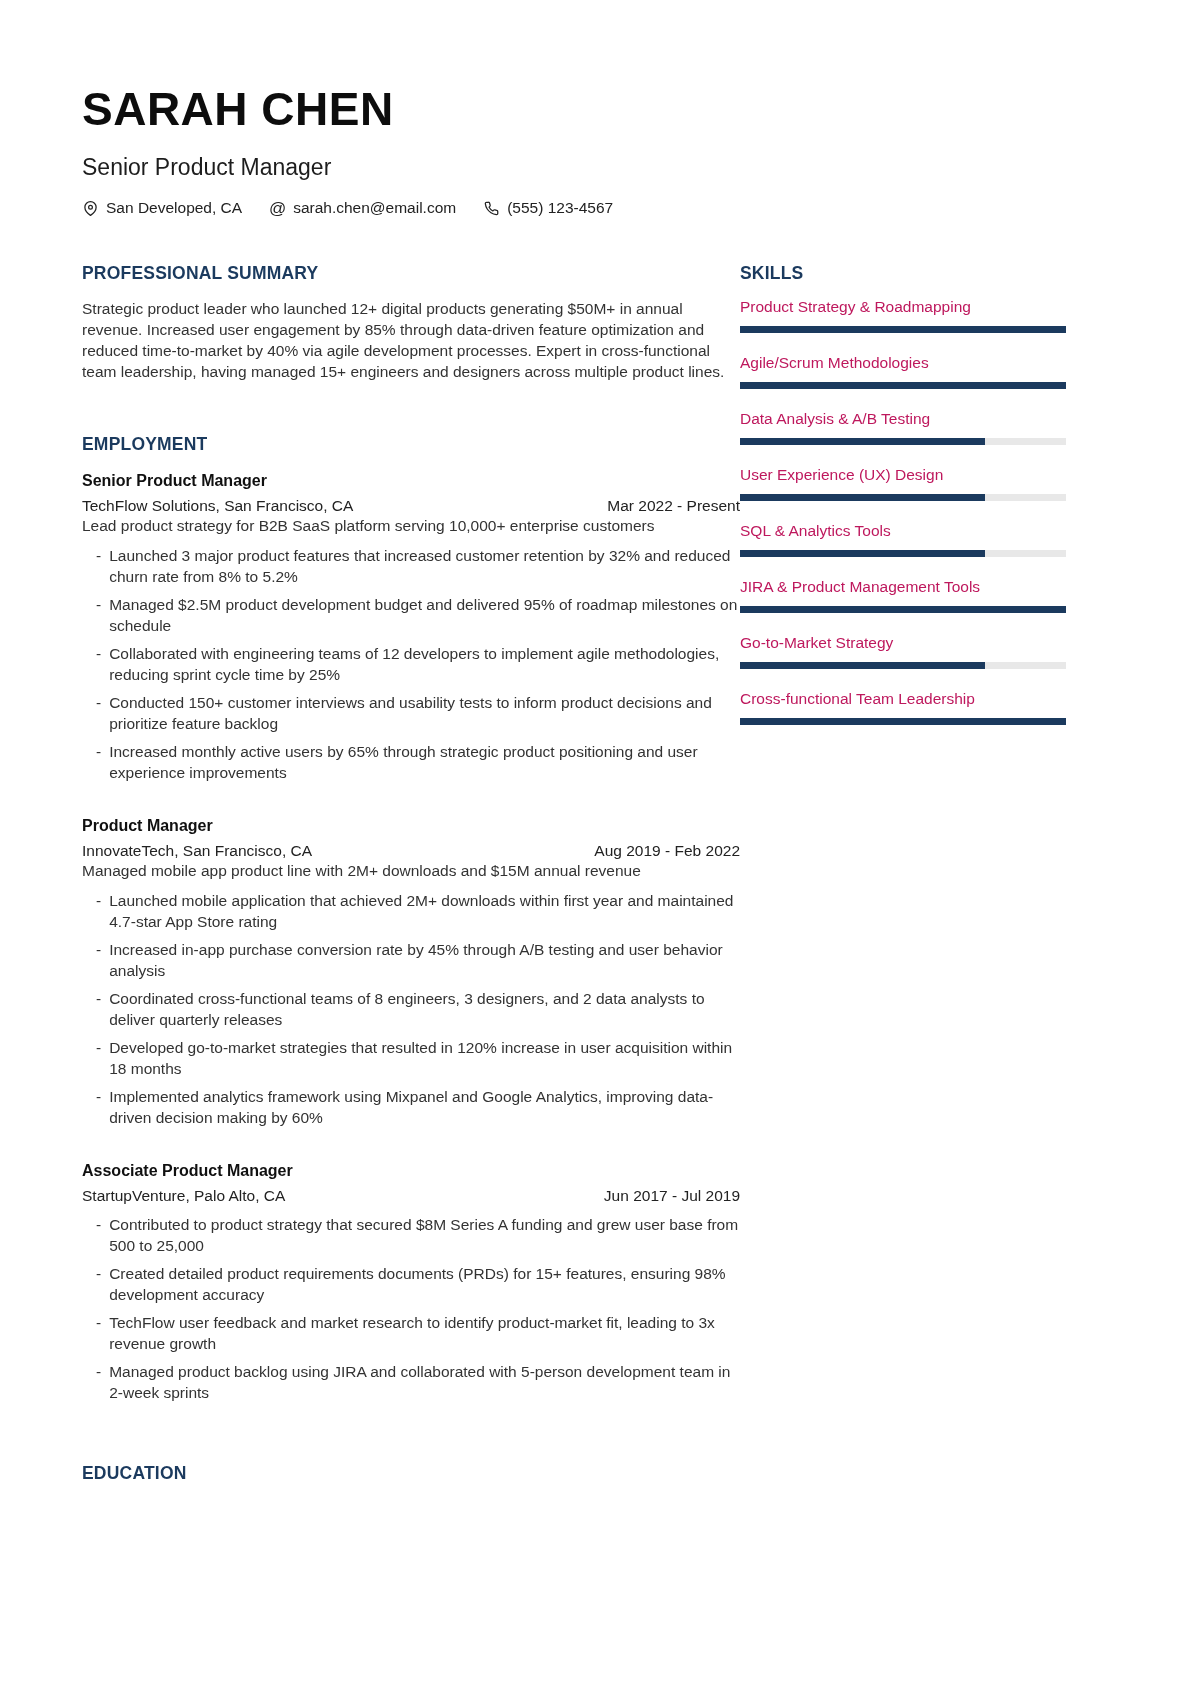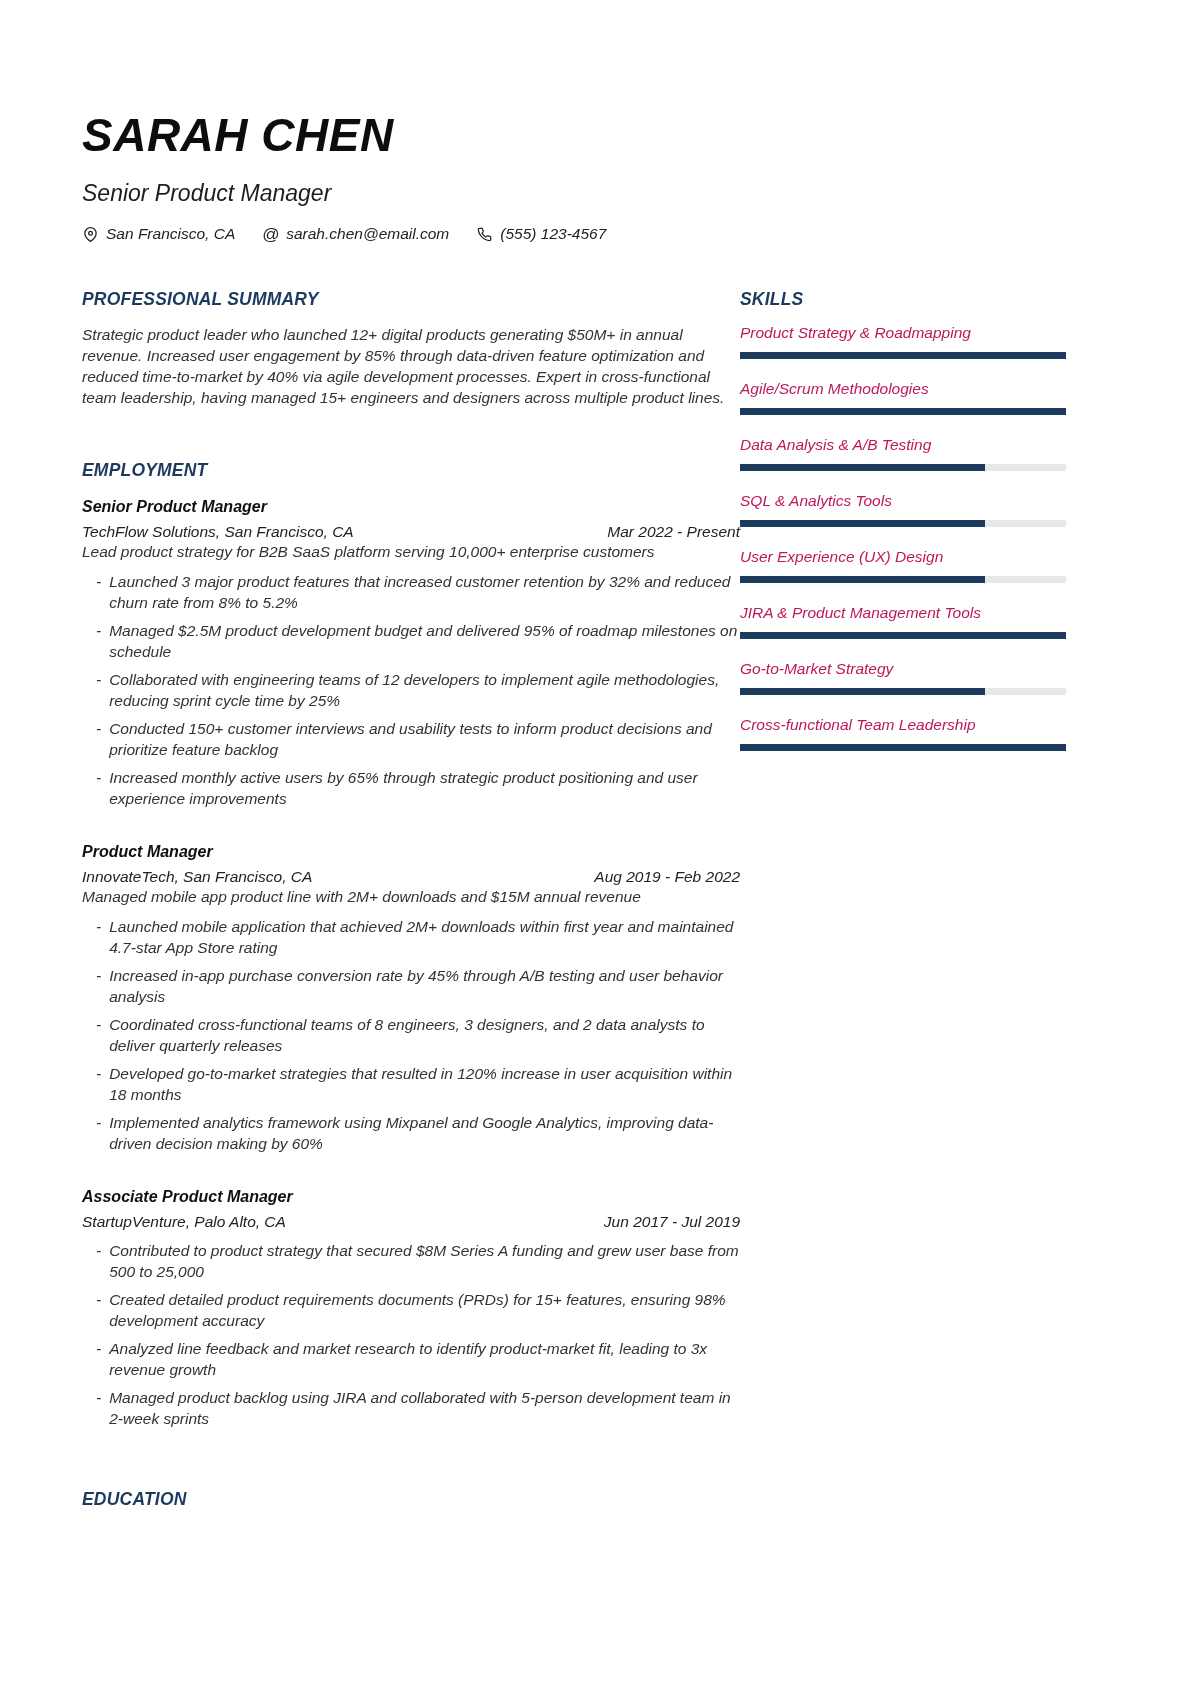--- a/index.html
+++ b/index.html
@@ -4,21 +4,21 @@
 <style>
   * { margin:0; padding:0; box-sizing:border-box; }
   html, body { width:1200px; }
   body {
     height:1697px;
     background:#ffffff;
     font-family:"Liberation Sans", sans-serif;
     color:#333333;
     overflow:hidden;
   }
-  .page { padding:112px 87px 0 82px;font-style:italic; }
+  .page { padding:86px 87px 0 82px; }
 
   
   .name {
     font-size:46px;
     font-weight:700;
     color:#0d0d0d;
     letter-spacing:0.5px;
     line-height:1;
   }
   .job-headline {
@@ -86,21 +86,21 @@
     <div class="job-headline">Senior Product Manager</div>
 
     <div class="contact-row">
       <div class="contact-item">
         <span class="icon">
           <svg width="15" height="17" viewBox="0 0 24 24" fill="none" stroke="#222" stroke-width="2" stroke-linecap="round" stroke-linejoin="round">
             <path d="M21 10c0 7-9 13-9 13s-9-6-9-13a9 9 0 0 1 18 0z"></path>
             <circle cx="12" cy="10" r="3"></circle>
           </svg>
         </span>
-        <span>San Francisco, CA</span>
+        <span>San Developed, CA</span>
       </div>
 
       <div class="contact-item">
         <span class="icon">
             <span class="at-glyph">@</span>
           </span>
         <span>sarah.chen@email.com</span>
       </div>
 
       <div class="contact-item">
@@ -198,21 +198,21 @@
                 <div class="bullet">
                   <span class="dash">-</span>
                   <span>Contributed to product strategy that secured $8M Series A funding and grew user base from 500 to 25,000</span>
                 </div>
                 <div class="bullet">
                   <span class="dash">-</span>
                   <span>Created detailed product requirements documents (PRDs) for 15+ features, ensuring 98% development accuracy</span>
                 </div>
                 <div class="bullet">
                   <span class="dash">-</span>
-                  <span>Analyzed line feedback and market research to identify product-market fit, leading to 3x revenue growth</span>
+                  <span>TechFlow user feedback and market research to identify product-market fit, leading to 3x revenue growth</span>
                 </div>
                 <div class="bullet">
                   <span class="dash">-</span>
                   <span>Managed product backlog using JIRA and collaborated with 5-person development team in 2-week sprints</span>
                 </div>
               </div>
   </div>
 </div>
       </div>
 
@@ -240,34 +240,34 @@
   </div>
 
   <div class="skill">
     <div class="skill-label">Data Analysis &amp; A/B Testing</div>
     <div class="skill-bar">
       <div class="skill-fill" style="width: 75%; background: rgb(27, 58, 94);"></div>
     </div>
   </div>
 
   <div class="skill">
+    <div class="skill-label">User Experience (UX) Design</div>
+    <div class="skill-bar">
+      <div class="skill-fill" style="width: 75%; background: rgb(27, 58, 94);"></div>
+    </div>
+  </div>
+
+  <div class="skill">
     <div class="skill-label">SQL &amp; Analytics Tools</div>
     <div class="skill-bar">
       <div class="skill-fill" style="width: 75%; background: rgb(27, 58, 94);"></div>
     </div>
   </div>
 
   <div class="skill">
-    <div class="skill-label">User Experience (UX) Design</div>
-    <div class="skill-bar">
-      <div class="skill-fill" style="width: 75%; background: rgb(27, 58, 94);"></div>
-    </div>
-  </div>
-
-  <div class="skill">
     <div class="skill-label">JIRA &amp; Product Management Tools</div>
     <div class="skill-bar">
       <div class="skill-fill" style="width: 100%; background: rgb(27, 58, 94);"></div>
     </div>
   </div>
 
   <div class="skill">
     <div class="skill-label">Go-to-Market Strategy</div>
     <div class="skill-bar">
       <div class="skill-fill" style="width: 75%; background: rgb(27, 58, 94);"></div>

